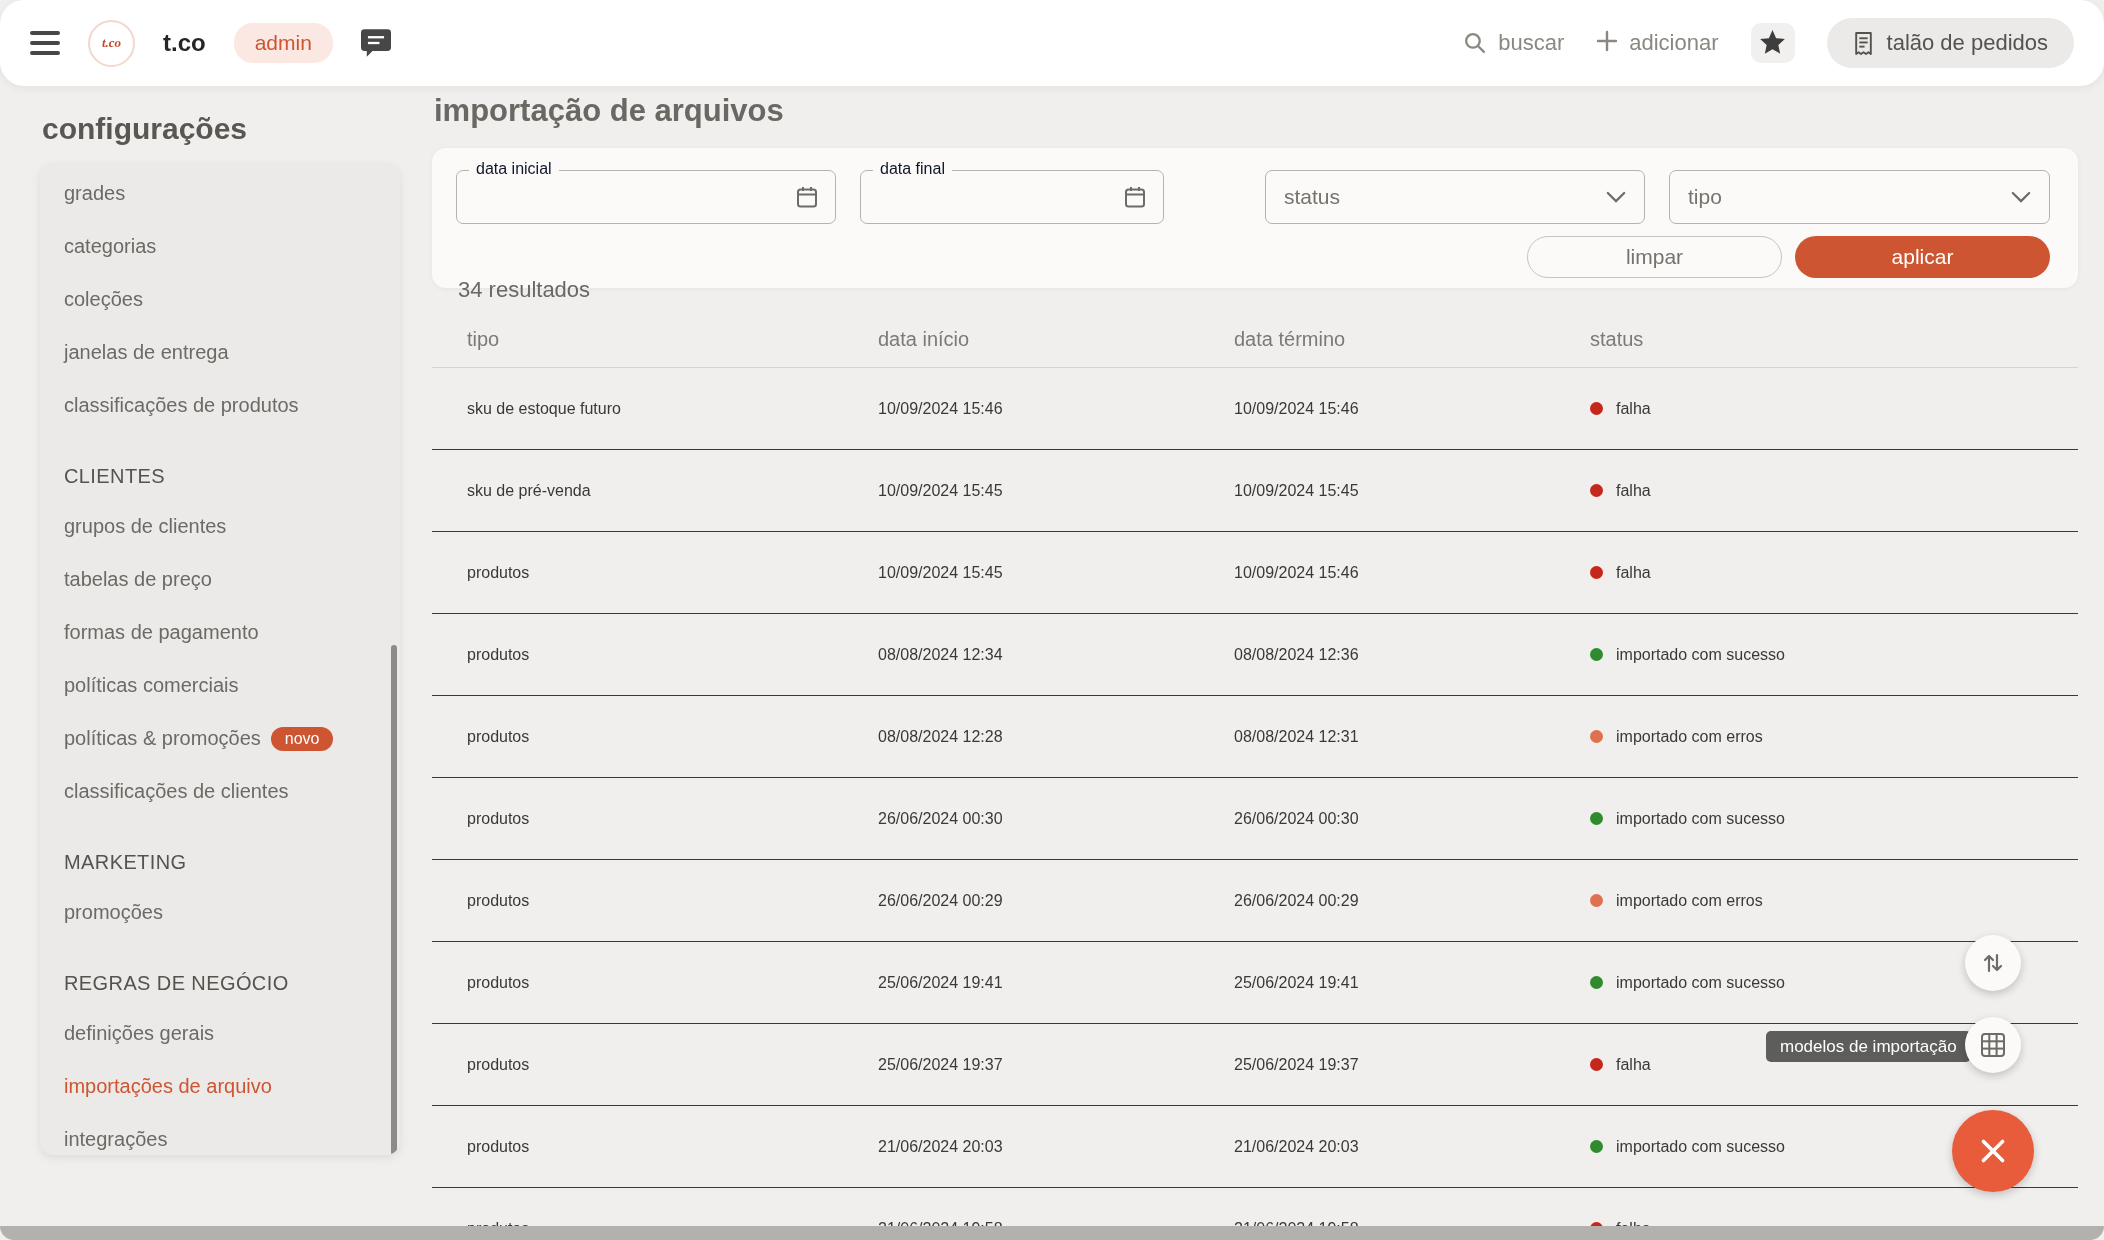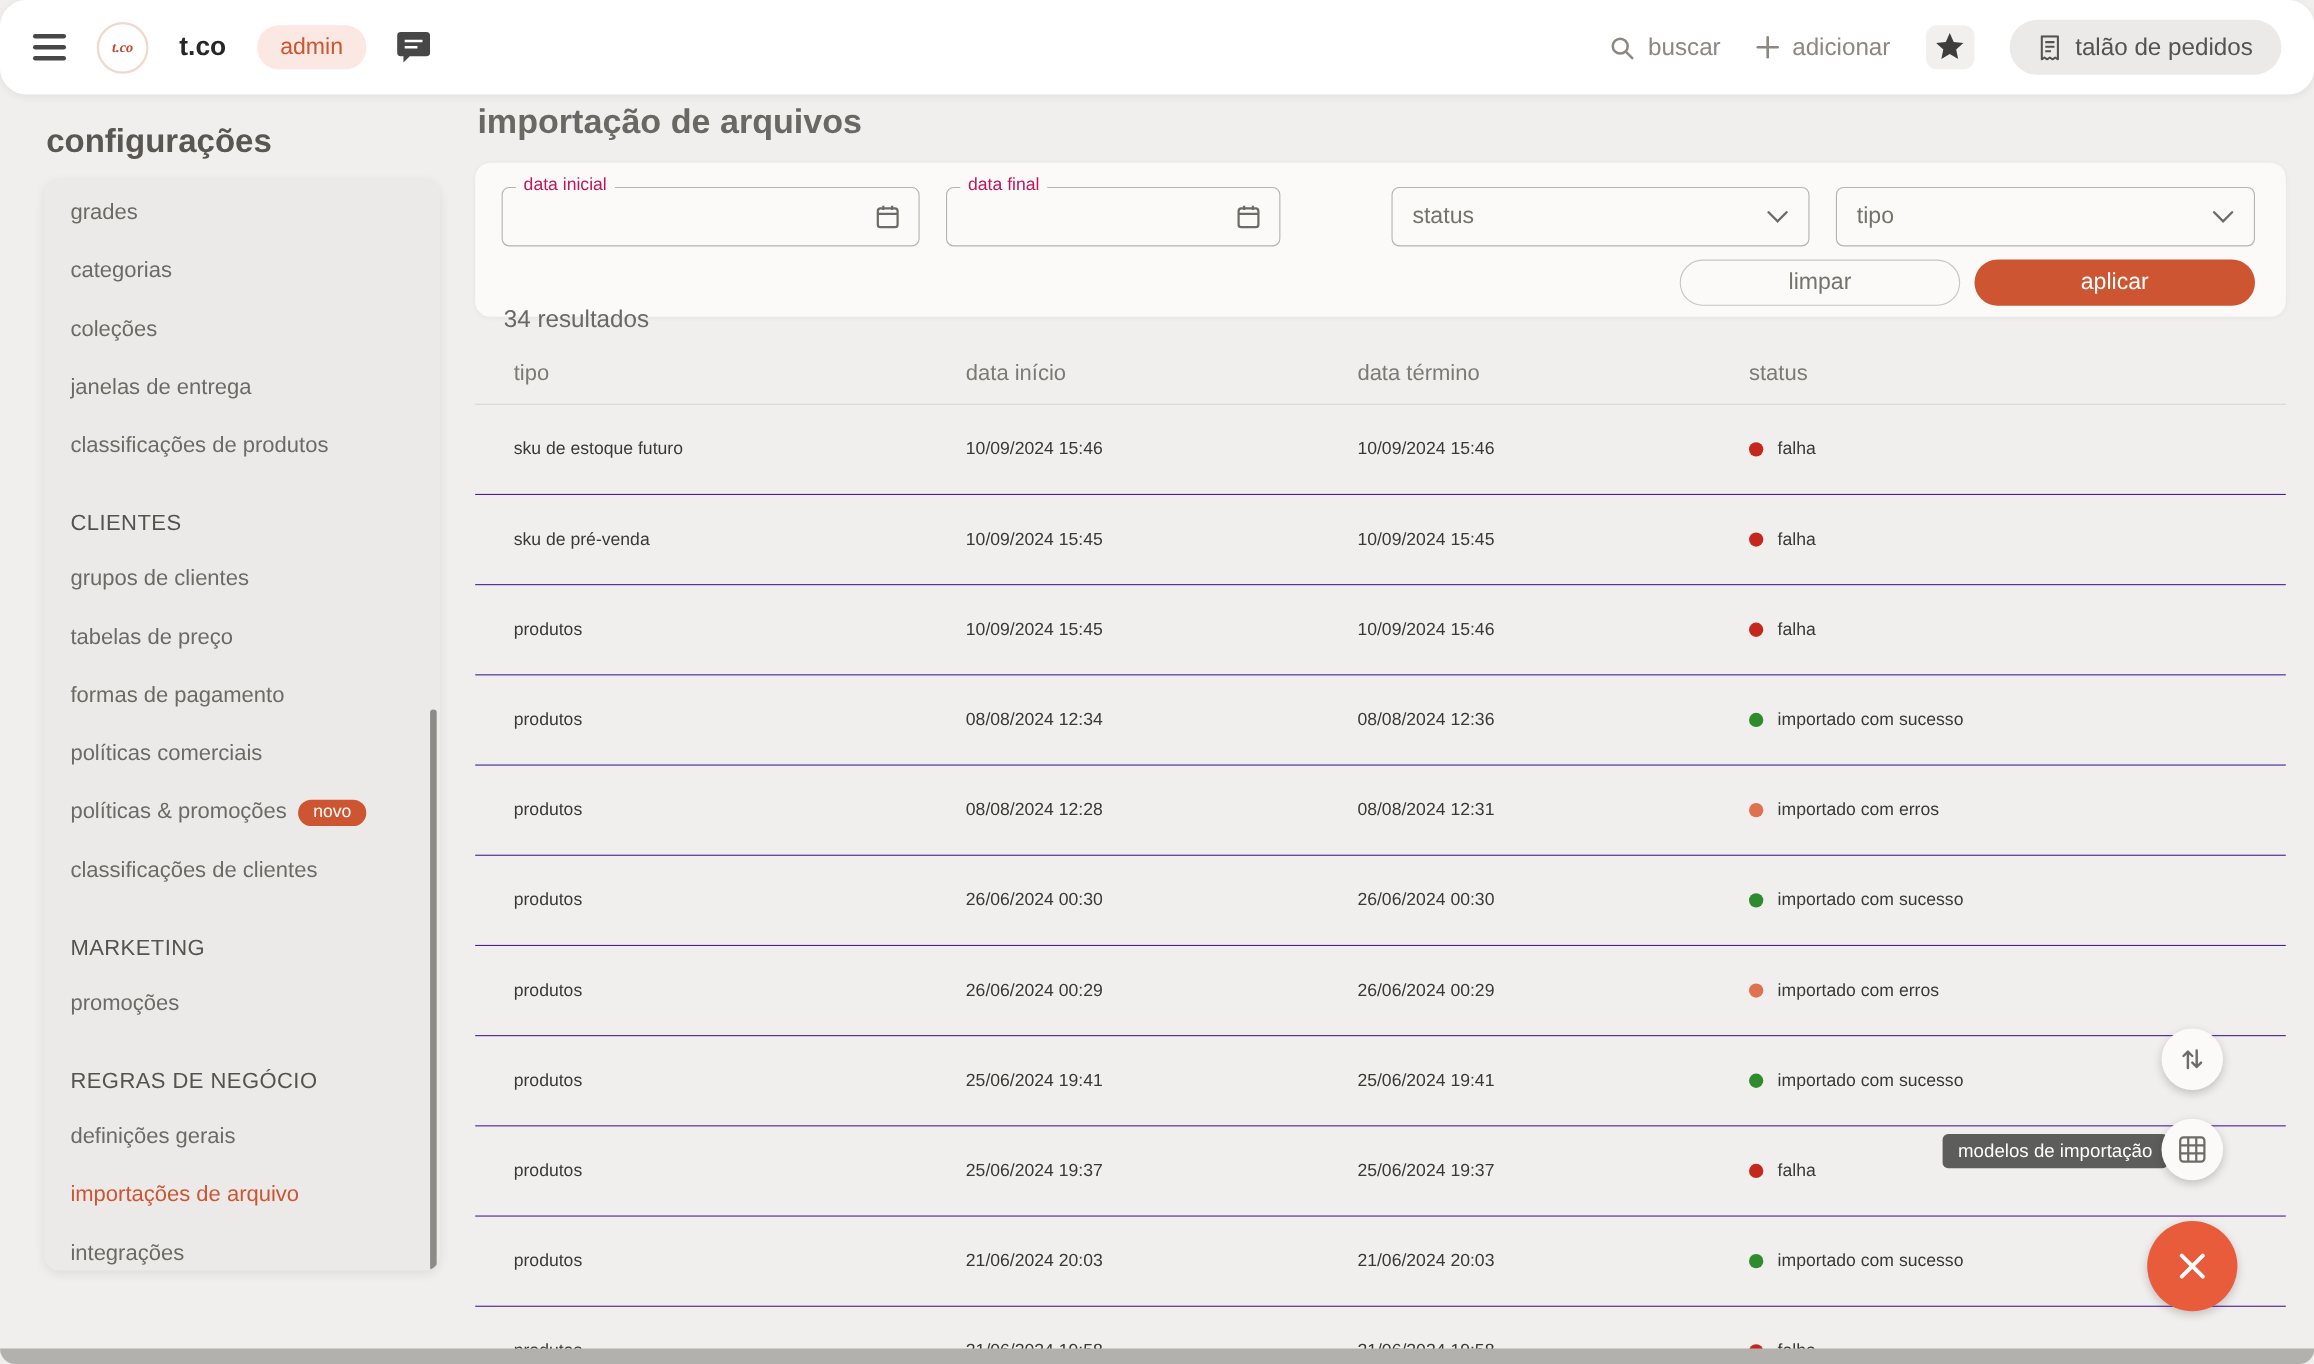--- a/index.html
+++ b/index.html
@@ -27,21 +27,21 @@
     display: flex; align-items: center; justify-content: center;
     color: #c2492c; font-family: "Liberation Serif", serif; font-style: italic;
     font-size: 13px; font-weight: 700;
   }
   .brand { font-size: 24px; font-weight: 800; color: #262626; }
   .admin-badge {
     background: #fbe8e2; color: var(--accent, #cd5532);
     font-size: 21px; padding: 8px 21px; border-radius: 19px;
   }
   .topbar-right { margin-left: auto; display: flex; align-items: center; gap: 32px; }
-  .tb-group { display: flex; align-items: center; gap: 11px; color: #8b8781; font-size: 22px; cursor: pointer; }
+  .tb-group { display: flex; align-items: flex-start; gap: 11px; color: #8b8781; font-size: 22px; cursor: pointer; }
   .star-btn { display: flex; align-items: center; justify-content: center; width: 44px; height: 40px; border-radius: 10px; background: #f1f0ee; cursor: pointer; }
   .orderpad-btn {
     display: flex; align-items: center; gap: 13px;
     background: #ebeae8; border-radius: 25px; padding: 12px 26px;
     font-size: 22px; color: #56524d; cursor: pointer;
   }
 
   
   .config-title { position: absolute; left: 42px; top: 112px; font-size: 30px; font-weight: 700; color: #5a5651; }
   .sidebar {
@@ -66,21 +66,21 @@
   }
   .field, .select {
     position: absolute; top: 22px; height: 54px;
     border: 1.5px solid #b6b2ad; border-radius: 7px;
     display: flex; align-items: center; padding: 0 16px;
   }
   .field { cursor: text; }
   .select { justify-content: space-between; padding: 0 18px; font-size: 21px; color: #76726c; cursor: pointer; }
   .field .flabel {
     position: absolute; top: -11px; left: 12px;
-    background: #fbfaf8; padding: 0 7px; font-size: 16px; color: #be185d;
+    background: #fbfaf8; padding: 0 7px; font-size: 16px; color: #0f172a;
   }
   .field .cal { margin-left: auto; }
   .f-date1 { left: 24px;  width: 380px; }
   .f-date2 { left: 428px; width: 304px; }
   .s-status { left: 833px;  width: 380px; }
   .s-tipo   { left: 1237px; width: 381px; }
   .results { position: absolute; left: 26px; top: 98px; font-size: 22px; color: #6b6762; margin-top: 31px; }
   .btn {
     position: absolute; top: 88px; height: 42px; width: 255px; border-radius: 21px;
     display: flex; align-items: center; justify-content: center; font-size: 21px; cursor: pointer;

